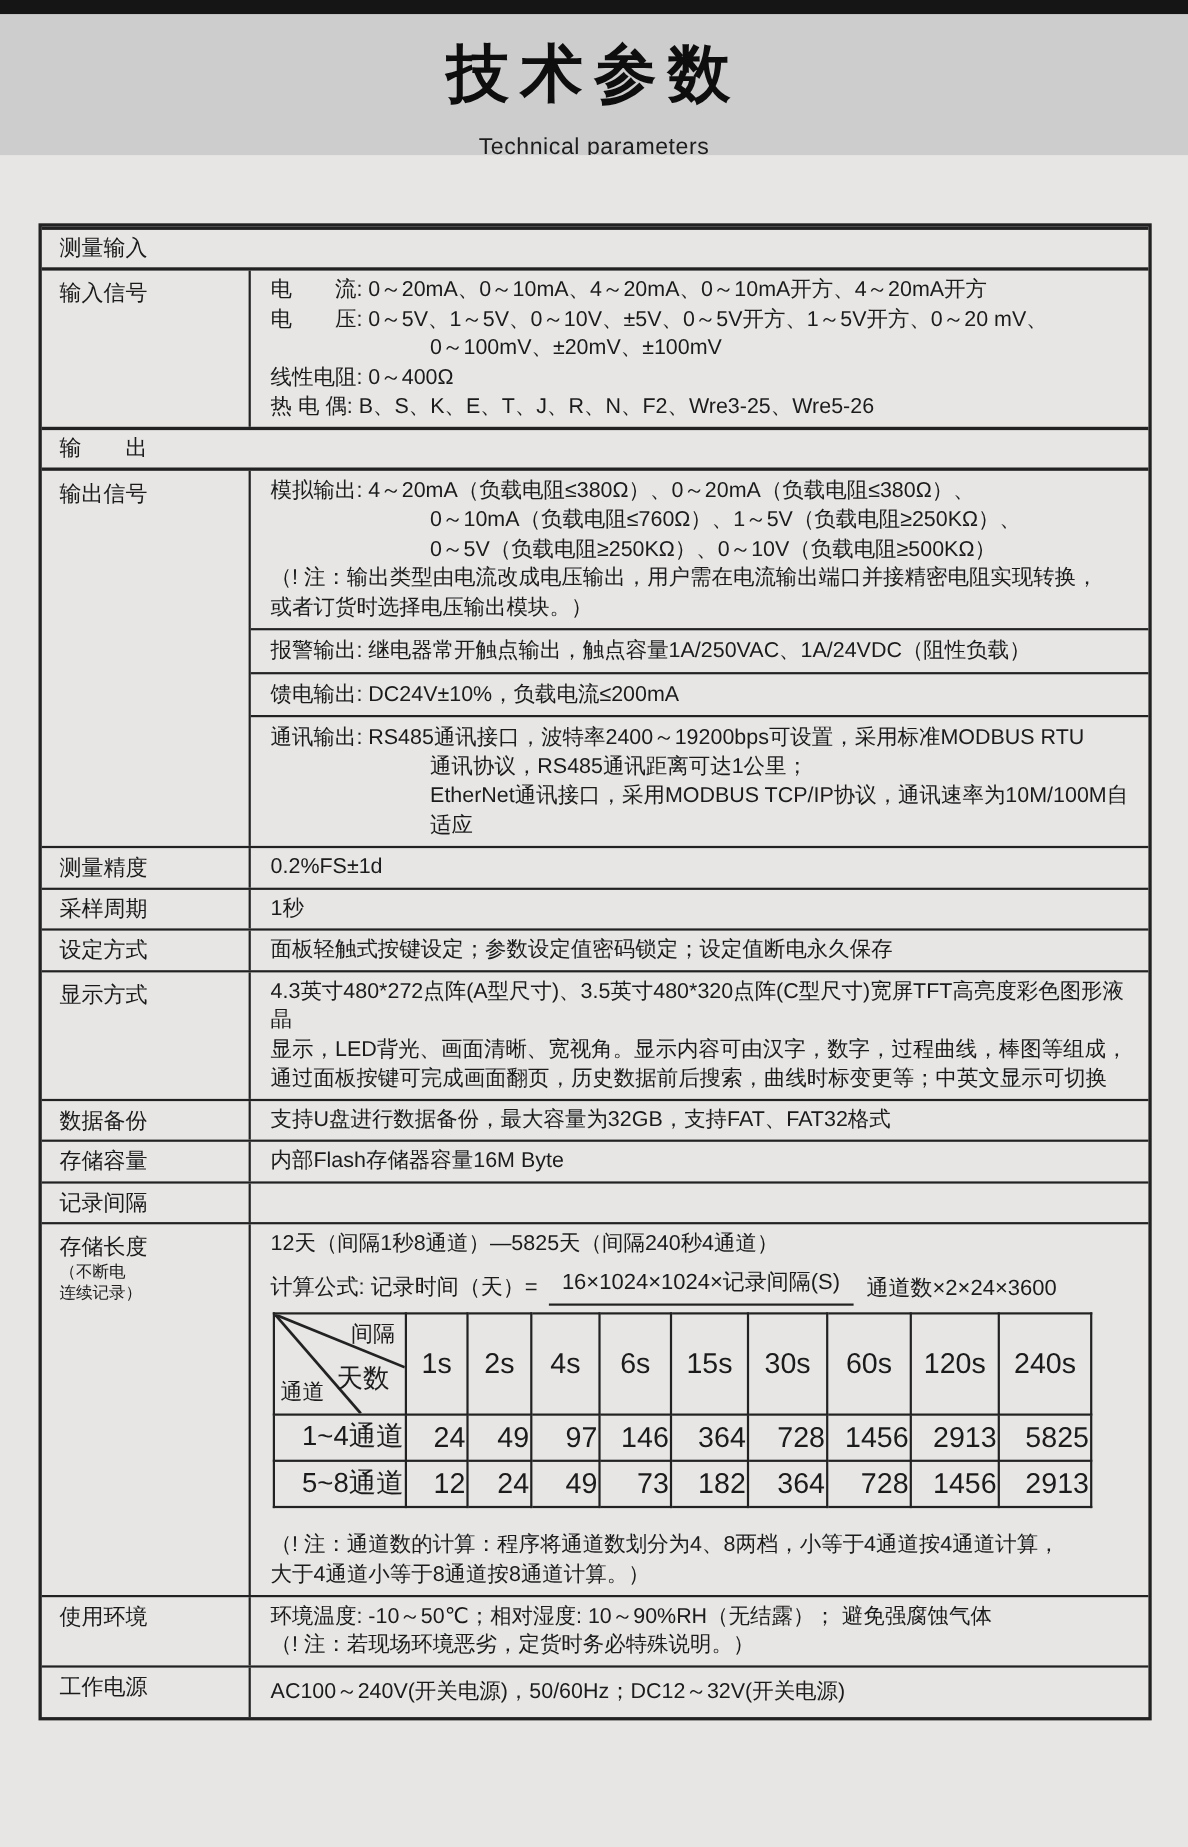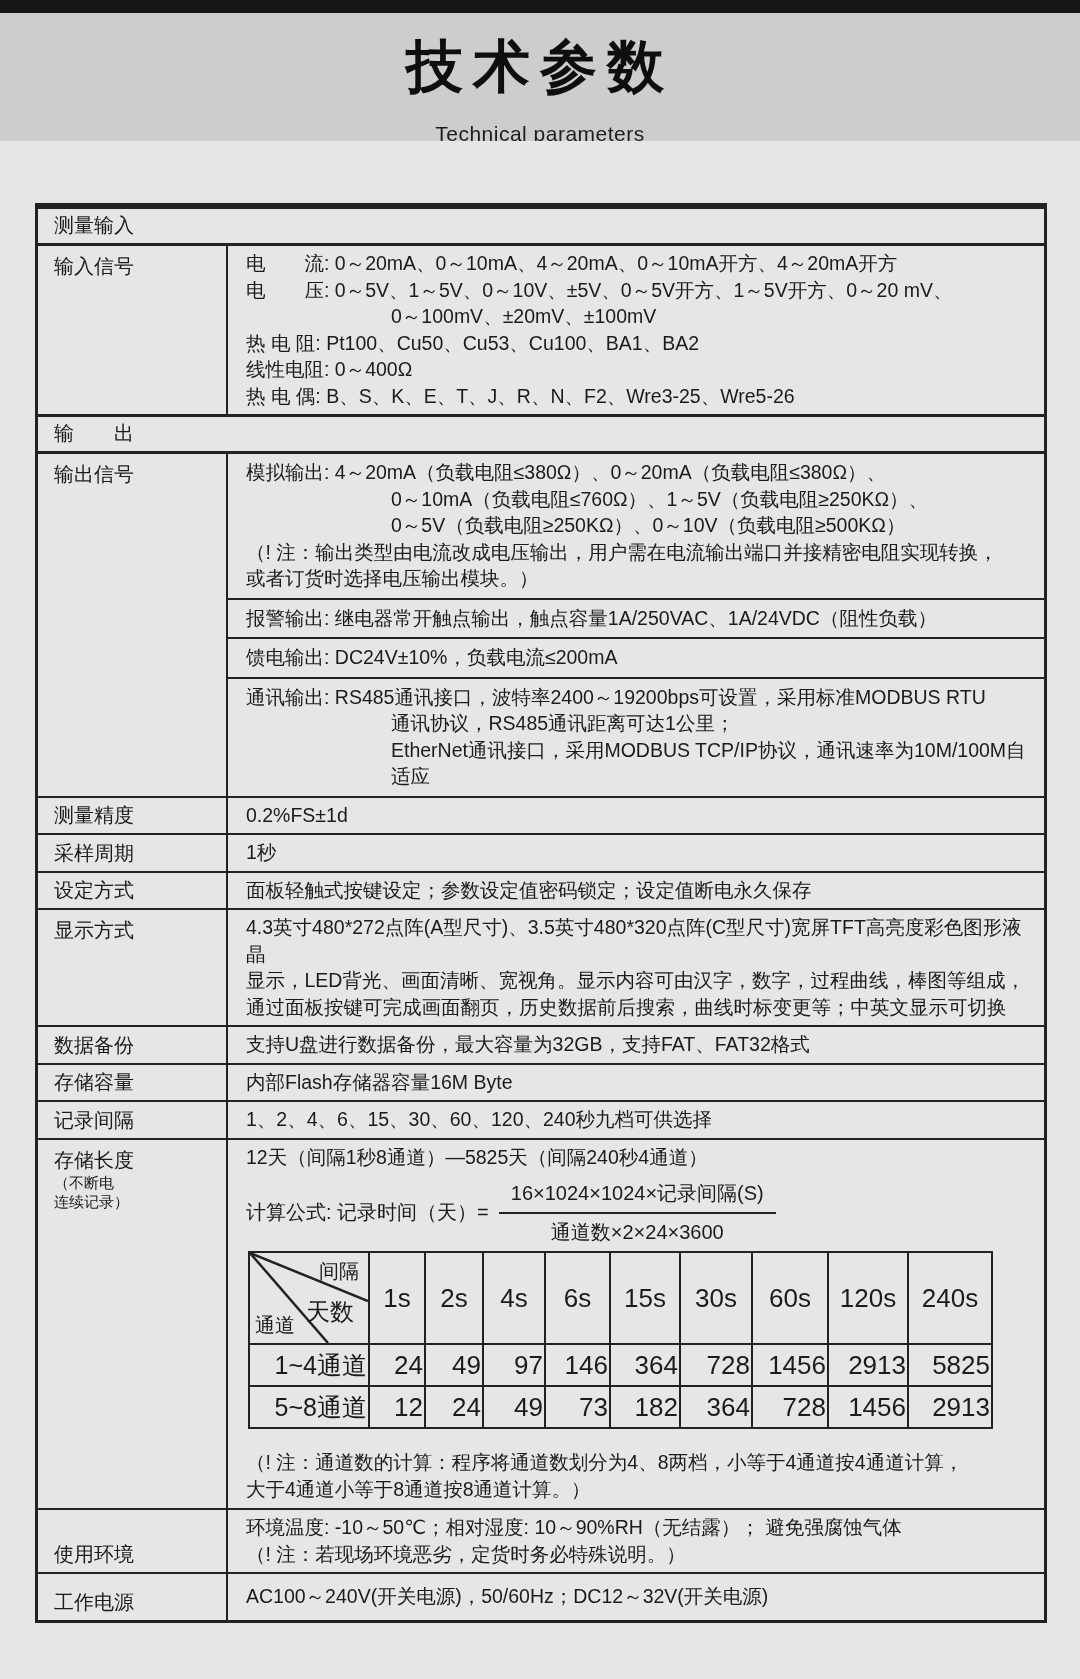--- a/index.html
+++ b/index.html
@@ -13,31 +13,31 @@
   .band h1{margin:16px 0 0 0;font-size:57px;font-weight:700;letter-spacing:10px;color:#0e0e0e}
   .band .sub{margin-top:16px;font-size:21px;color:#1d1d1d;letter-spacing:0.5px}
 
   .tbl{width:1012px;margin:62px 0 0 35px;border:3px solid #222;box-sizing:border-box;font-size:19.5px}
   .row{display:flex}
   .tbl > .row + .row{border-top:2px solid #222}
   .tbl > .row.sec{border-top:3px solid #222}
   .tbl > .row.sec + .row{border-top:3px solid #222}
   .sec-label{padding:3px 0 4px 16px;font-size:20px}
   .lbl{flex:0 0 190px;width:190px;box-sizing:border-box;border-right:2px solid #222;
-       padding:4px 4px 4px 16px;font-size:20px;display:flex;flex-direction:column;justify-content:flex-end}
+       padding:4px 4px 4px 16px;font-size:20px;display:flex;flex-direction:column;justify-content:flex-start}
   .row.top .lbl{justify-content:flex-start;padding-top:7px}
   .val{flex:1;padding:4px 8px 5px 18px;line-height:26.5px}
   .val0{flex:1;padding:0}
   .subrow{padding:5px 8px 6px 18px;line-height:26.5px}
   .subrow + .subrow{border-top:2px solid #222}
   .ind{padding-left:145px}
   .lbl .l2{font-size:15px}
 
   .formula{display:flex;align-items:center;margin:10px 0 6px 0;font-size:20px}
-  .frac{display:inline-flex;flex-direction:column;text-align:center;margin-left:10px;font-size:20px}
+  .frac{display:inline-flex;flex-direction:row;text-align:center;margin-left:10px;font-size:20px}
   .frac .num{border-bottom:2px solid #222;padding:0 12px 5px 12px}
   .frac .den{padding:5px 12px 0 12px}
 
   table.mx{border-collapse:collapse;margin:4px 0 20px 2px;table-layout:fixed}
   .mx td,.mx th{border:2px solid #222;font-weight:normal;font-size:26px;box-sizing:border-box;background:transparent}
   .mx thead th{height:92px;text-align:center;vertical-align:middle}
   .mx tbody td{height:42px;text-align:right;padding-left:9px}
   .mx .rowlab{padding-left:7px;font-size:25px}
   .corner{position:relative;padding:0;width:120px}
   .corner svg{position:absolute;left:0;top:0}
@@ -64,21 +64,20 @@
   </div>
 
   <div class="row top">
     <div class="lbl">
       <div>输入信号</div>
     </div>
     <div class="val">
       <div class="spec-line">电　　流: 0～20mA、0～10mA、4～20mA、0～10mA开方、4～20mA开方</div>
       <div class="spec-line">电　　压: 0～5V、1～5V、0～10V、±5V、0～5V开方、1～5V开方、0～20 mV、</div>
       <div class="spec-line ind">0～100mV、±20mV、±100mV</div>
-      <div class="spec-line">热 电 阻: Pt100、Cu50、Cu53、Cu100、BA1、BA2</div>
       <div class="spec-line">线性电阻: 0～400Ω</div>
       <div class="spec-line">热 电 偶: B、S、K、E、T、J、R、N、F2、Wre3-25、Wre5-26</div>
     </div>
   </div>
 
   <div class="row sec">
     <div class="sec-label">输　　出</div>
   </div>
 
   <div class="row top">
@@ -151,21 +150,20 @@
     <div class="lbl">
         <div>存储容量</div>
       </div>
     <div class="val">内部Flash存储器容量16M Byte</div>
   </div>
 
   <div class="row">
     <div class="lbl">
         <div>记录间隔</div>
       </div>
-    <div class="val">1、2、4、6、15、30、60、120、240秒九档可供选择</div>
   </div>
 
   <div class="row top">
     <div class="lbl">
       <div>存储长度</div>
       <div class="l2">（不断电</div>
       <div class="l2">连续记录）</div>
     </div>
     <div class="val">
       <div class="spec-line">12天（间隔1秒8通道）—5825天（间隔240秒4通道）</div>

